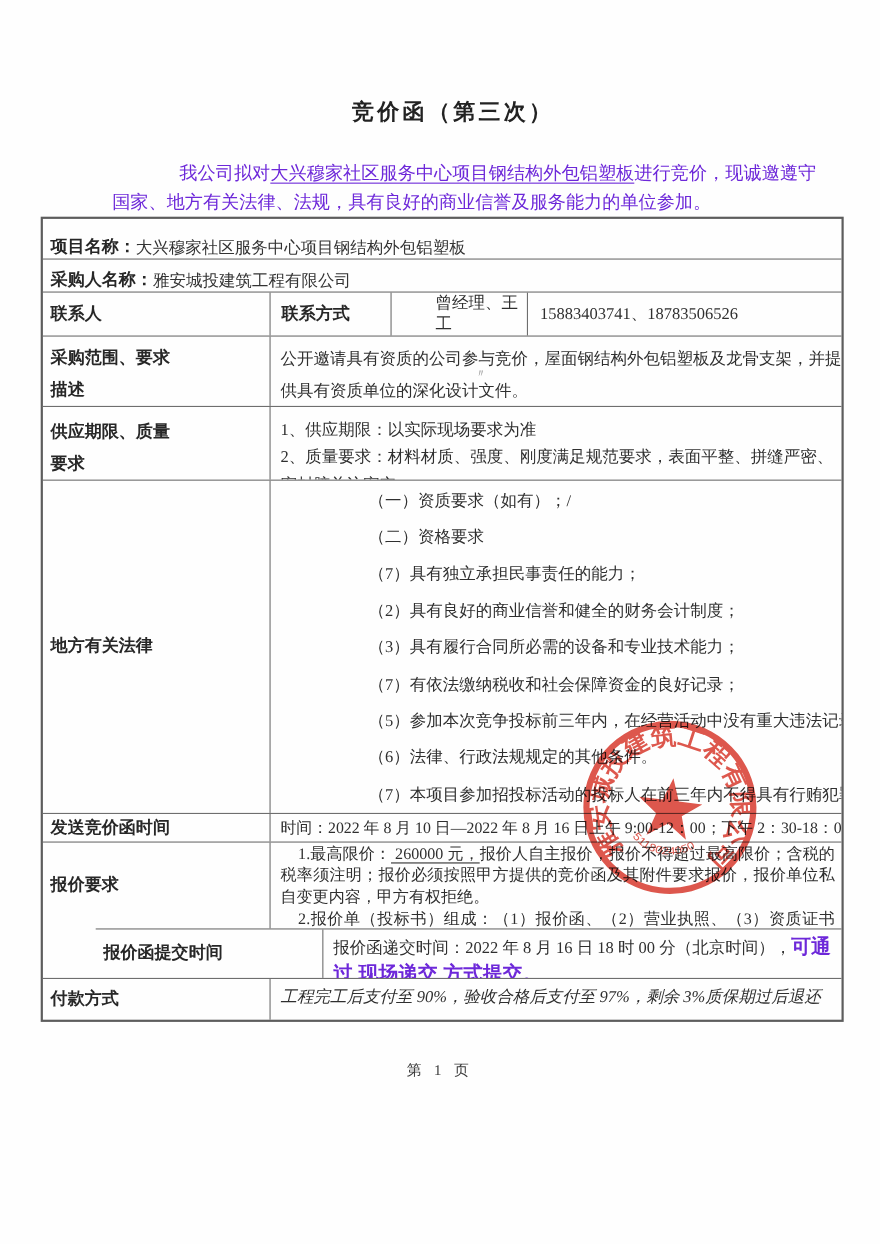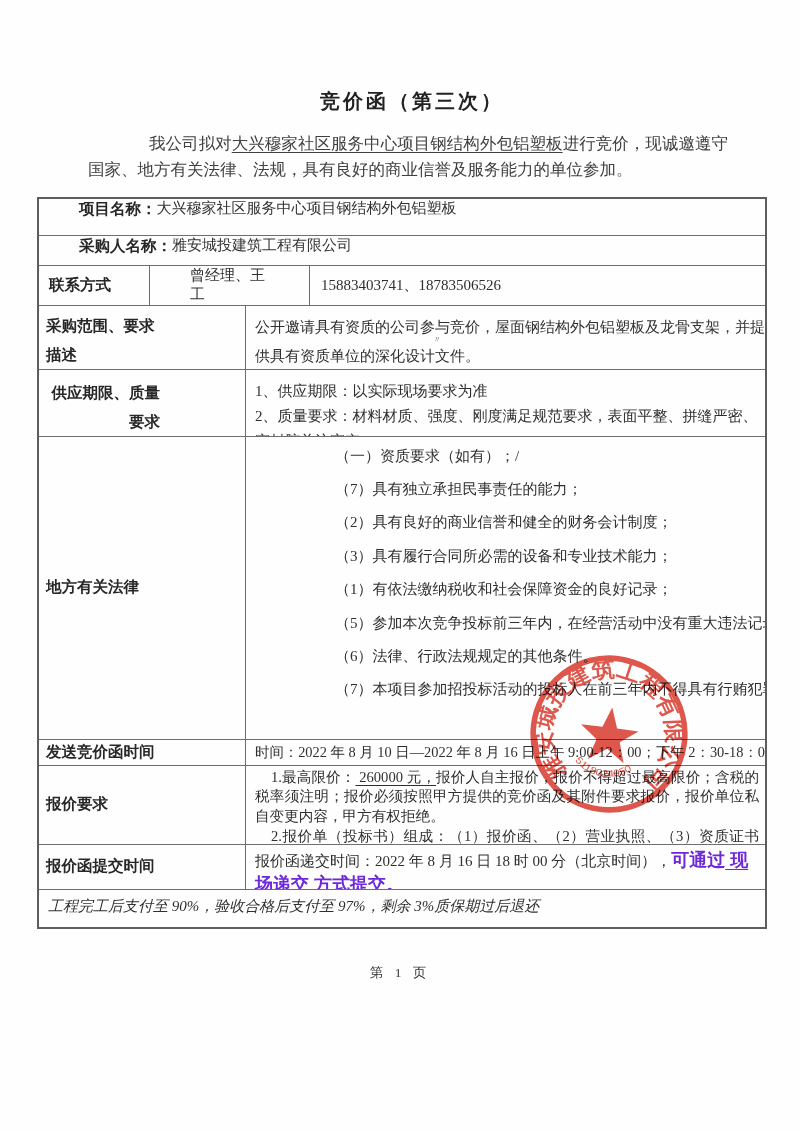--- a/index.html
+++ b/index.html
@@ -1,61 +1,61 @@
 <!DOCTYPE html>
 <html><head>
 <meta charset="utf-8">
 <style>
   html,body{margin:0;padding:0;background:#9a9a9a;}
   .page{position:relative;width:800px;height:1131px;background:#fefefe;margin:0 auto;
         font-family:"Liberation Serif","DejaVu Serif",serif;color:#2f2f2f;overflow:hidden;}
   .title{position:absolute;top:76px;left:0;width:100%;text-align:center;margin:12px;
          font-family:"Liberation Sans","DejaVu Sans",sans-serif;font-weight:bold;
          font-size:20px;letter-spacing:3px;color:#222;}
-  .intro{position:absolute;top:127px;left:84px;width:640px;margin:4px;font-size:16.5px;
-         line-height:25.5px;text-indent:61px;text-align:justify;color:#404040;}
+  .intro{position:absolute;top:127px;left:84px;width:640px;margin:18px;font-size:16.5px;
+         line-height:25.5px;text-indent:61px;text-align:justify;color:#6d28d9;}
   .u{text-decoration:underline;text-underline-offset:3px;}
   
   .tbl{position:absolute;top:197px;left:37px;width:730px;border:2px solid #5d5d5d;
        box-sizing:border-box;font-size:15px;}
   .row{display:flex;border-top:1.5px solid #6e6e6e;box-sizing:border-box;}
   .row:first-child{border-top:none;}
   .cell{box-sizing:border-box;overflow:hidden;}
   .cell+.cell{border-left:1.5px solid #6e6e6e;}
   .lab{font-family:"Liberation Sans","DejaVu Sans",sans-serif;font-weight:bold;
        font-size:15.5px;color:#272727;}
   .labcell{width:206px;flex:0 0 206px;display:flex;align-items:center;padding-left:7px;}
   .labwrap{width:114px;line-height:29px;}
-  .center2{text-align:right;line-height:29px;}
+  .center2{text-align:left;line-height:29px;}
   .valcell{flex:1;padding-left:9px;}
   .vcent{display:flex;align-items:center;}
-  .fullrow{display:flex;align-items:flex-start;padding-left:7px;margin-left:33px;}
+  .fullrow{display:flex;align-items:flex-end;padding-left:7px;}
   .fullrow .val{font-weight:normal;font-family:"Liberation Serif","DejaVu Serif",serif;font-size:15px;color:#333;}
   .r1{height:36px;} .r2{height:29.5px;} .r3{height:40px;}
   .r4{height:64px;} .r5{height:67px;} .r6{height:303px;}
-  .r7{height:26px;} .r8{height:79px;} .r9{height:45px;} .r10{height:38px;}
+  .r7{height:26px;} .r8{height:79px;} .r9{height:45px;margin-left:48px;} .r10{height:38px;}
   .scope-val{padding-top:7px;line-height:29px;}
   .supply-val{padding-top:9px;line-height:25px;}
   .qual-val{padding-top:3px;}
   .qline{line-height:33.4px;padding-left:80px;white-space:nowrap;}
   .send-val{font-size:14.4px;white-space:nowrap;}
   .quote-val{font-size:14.6px;line-height:19.8px;padding-top:2px;padding-right:6px;}
   .quote-val p{margin:0;text-indent:16px;text-align:justify;}
   .submit-val{line-height:23px;padding-top:4px;}
   .pay-val{padding-top:7px;font-style:italic;}
   .b{font-family:"Liberation Sans","DejaVu Sans",sans-serif;font-weight:bold;font-size:18px;color:#6d28d9;}
   .footer{position:absolute;top:964px;left:0;width:100%;text-align:center;
           font-size:13.5px;letter-spacing:4px;color:#3a3a3a;}
   .mark{position:absolute;top:333px;left:432px;font-size:10px;color:#8a8a8a;}
   
   .seal{position:absolute;left:527px;top:652px;width:164px;height:164px;
         opacity:.84;mix-blend-mode:multiply;transform:rotate(7deg);pointer-events:none;}
   .col2{width:124px;flex:0 0 124px;padding-left:40px;}
   .col3{width:110px;flex:0 0 110px;padding-left:10px;}
-  .col4{flex:1;padding-left:11px;margin-left:36px;}
+  .col4{flex:1;padding-left:11px;}
 </style>
 </head>
 <body>
 
 <div class="page">
 
   <h1 class="title">竞价函（第三次）</h1>
 
   <p class="intro"><span>我公司拟对</span><span class="u">大兴穆家社区服务中心项目钢结构外包铝塑板</span><span>进行竞价，现诚邀遵守国家、地方有关法律、法规，具有良好的商业信誉及服务能力的单位参加。</span></p>
 
@@ -69,20 +69,21 @@
     </div>
 
     <div class="row r2">
       <div class="cell fullrow" style="flex:1">
         <span class="lab">采购人名称：</span>
           <span class="val">雅安城投建筑工程有限公司</span>
       </div>
     </div>
 
     <div class="row r3">
+      <div class="cell labcell lab">联系人</div>
       <div class="cell col3 vcent lab">联系方式</div>
       <div class="cell col2 vcent">曾经理、王工</div>
       <div class="cell col4 vcent">15883403741、18783506526</div>
     </div>
 
     <div class="row r4">
       <div class="cell labcell" style="align-items:flex-end;padding-top:5px;">
         <div class="lab labwrap">采购范围、要求描述</div>
       </div>
       <div class="cell valcell scope-val">公开邀请具有资质的公司参与竞价，屋面钢结构外包铝塑板及龙骨支架，并提供具有资质单位的深化设计文件。</div>
@@ -95,24 +96,25 @@
       <div class="cell valcell supply-val">
         <div>1、供应期限：以实际现场要求为准</div>
         <div>2、质量要求：材料材质、强度、刚度满足规范要求，表面平整、拼缝严密、密封胶关注密实。</div>
       </div>
     </div>
 
     <div class="row r6">
       <div class="cell labcell lab">地方有关法律</div>
       <div class="cell valcell qual-val">
         <div class="qline">（一）资质要求（如有）；/</div>
+        <div class="qline">（二）资格要求</div>
         <div class="qline">（7）具有独立承担民事责任的能力；</div>
         <div class="qline">（2）具有良好的商业信誉和健全的财务会计制度；</div>
         <div class="qline">（3）具有履行合同所必需的设备和专业技术能力；</div>
-        <div class="qline">（1）有依法缴纳税收和社会保障资金的良好记录；</div>
+        <div class="qline">（7）有依法缴纳税收和社会保障资金的良好记录；</div>
         <div class="qline">（5）参加本次竞争投标前三年内，在经营活动中没有重大违法记录；</div>
         <div class="qline">（6）法律、行政法规规定的其他条件。</div>
         <div class="qline">（7）本项目参加招投标活动的投标人在前三年内不得具有行贿犯罪记录</div>
       </div>
     </div>
 
     <div class="row r7">
       <div class="cell labcell lab">发送竞价函时间</div>
       <div class="cell valcell vcent send-val">时间：2022 年 8 月 10 日—2022 年 8 月 16 日上午 9:00-12：00；下午 2：30-18：00（北京时间）。</div>
     </div>
@@ -127,20 +129,21 @@
 
     <div class="row r9">
       <div class="cell labcell lab">报价函提交时间</div>
       <div class="cell valcell submit-val">
         <div><span>报价函递交时间：2022 年 8 月 16 日 18 时 00 分（北京时间），</span><span class="b">可通过</span><span class="b u"> 现场递交 </span><span class="b">方式提交。</span></div>
 
       </div>
     </div>
 
     <div class="row r10">
+      <div class="cell labcell lab">付款方式</div>
       <div class="cell valcell pay-val">工程完工后支付至 90%，验收合格后支付至 97%，剩余 3%质保期过后退还</div>
     </div>
 
   </div>
 
   <span class="mark">〃</span>
 
   <svg class="seal" viewBox="0 0 160 160" xmlns="http://www.w3.org/2000/svg">
     <defs>
       <path id="arcTop" d="M 44.0 122.9 A 56 56 0 1 1 116.0 122.9" fill="none"></path>

